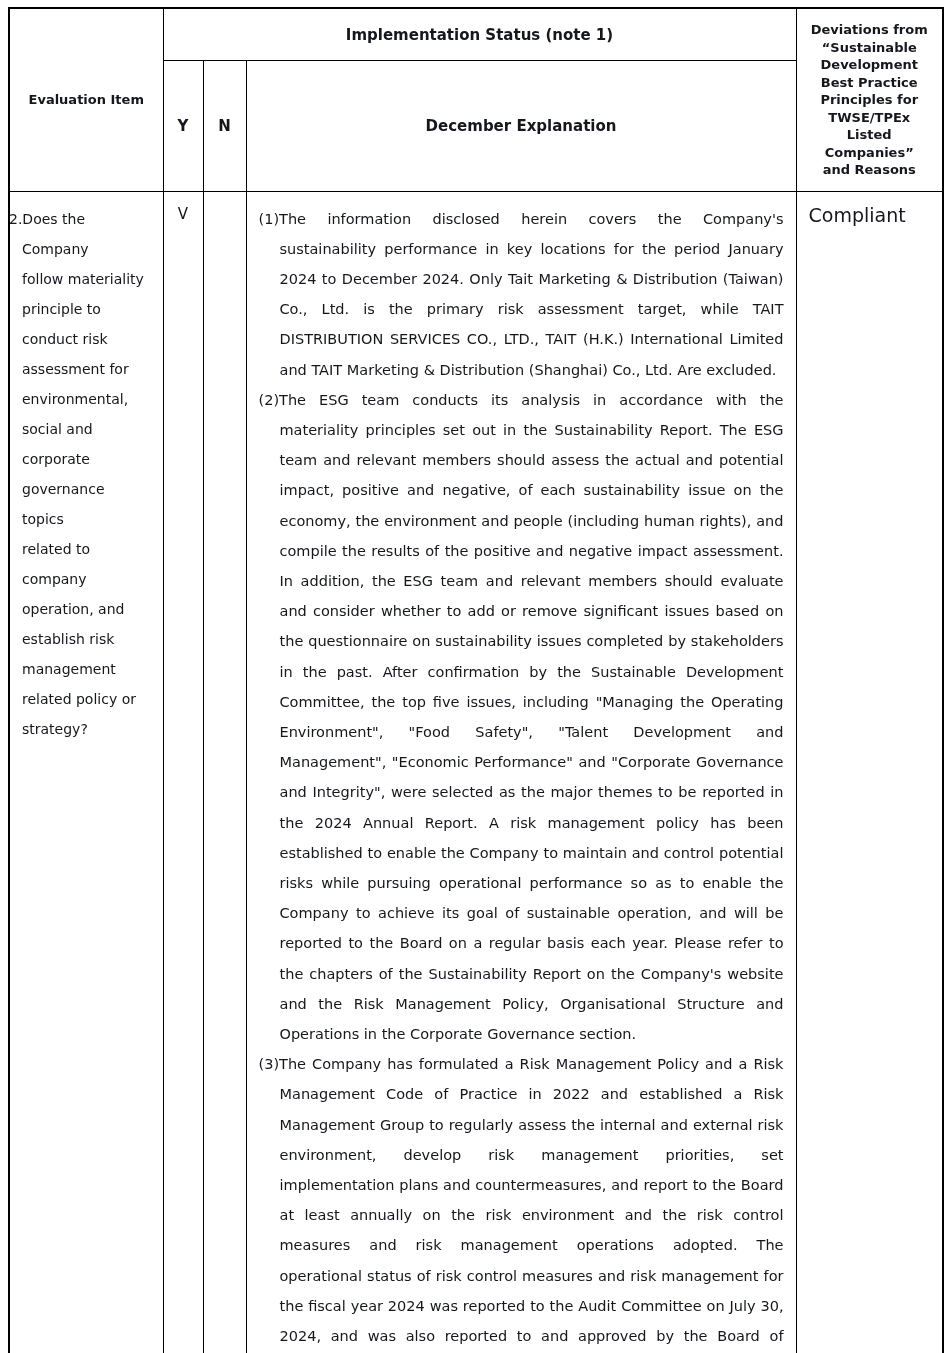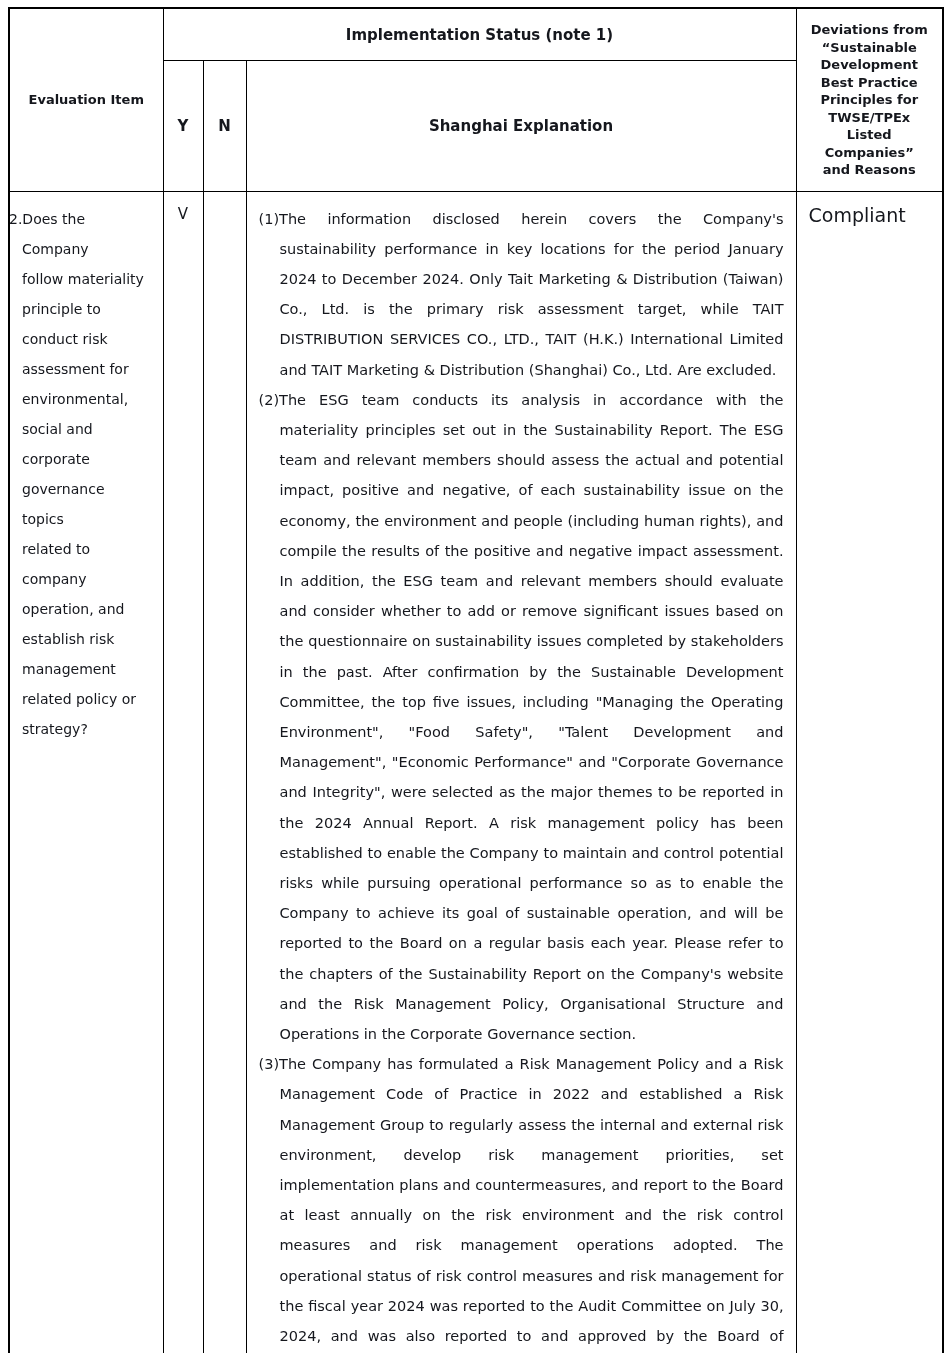--- a/index.html
+++ b/index.html
@@ -102,21 +102,21 @@
 Development
 Best Practice
 Principles for
 TWSE/TPEx Listed
 Companies”
 and Reasons</td>
     </tr>
     <tr class="hdr-row-2">
       <td class="hdr yn-hdr">Y</td>
       <td class="hdr yn-hdr">N</td>
-      <td class="hdr abstract-hdr">Shanghai Explanation</td>
+      <td class="hdr abstract-hdr">December Explanation</td>
     </tr>
     <tr class="body-row">
       <td class="body-cell item-cell">2.Does the Company
 follow materiality
 principle to
 conduct risk
 assessment for
 environmental,
 social and
 corporate

